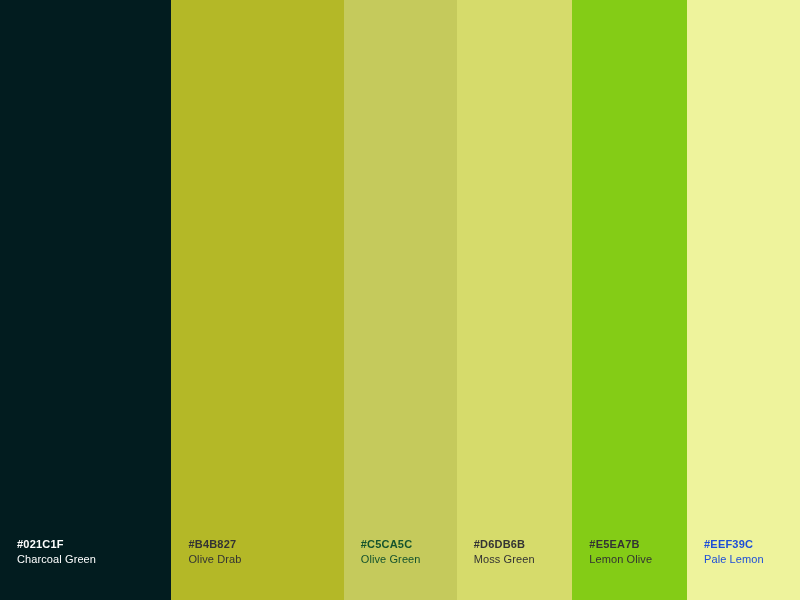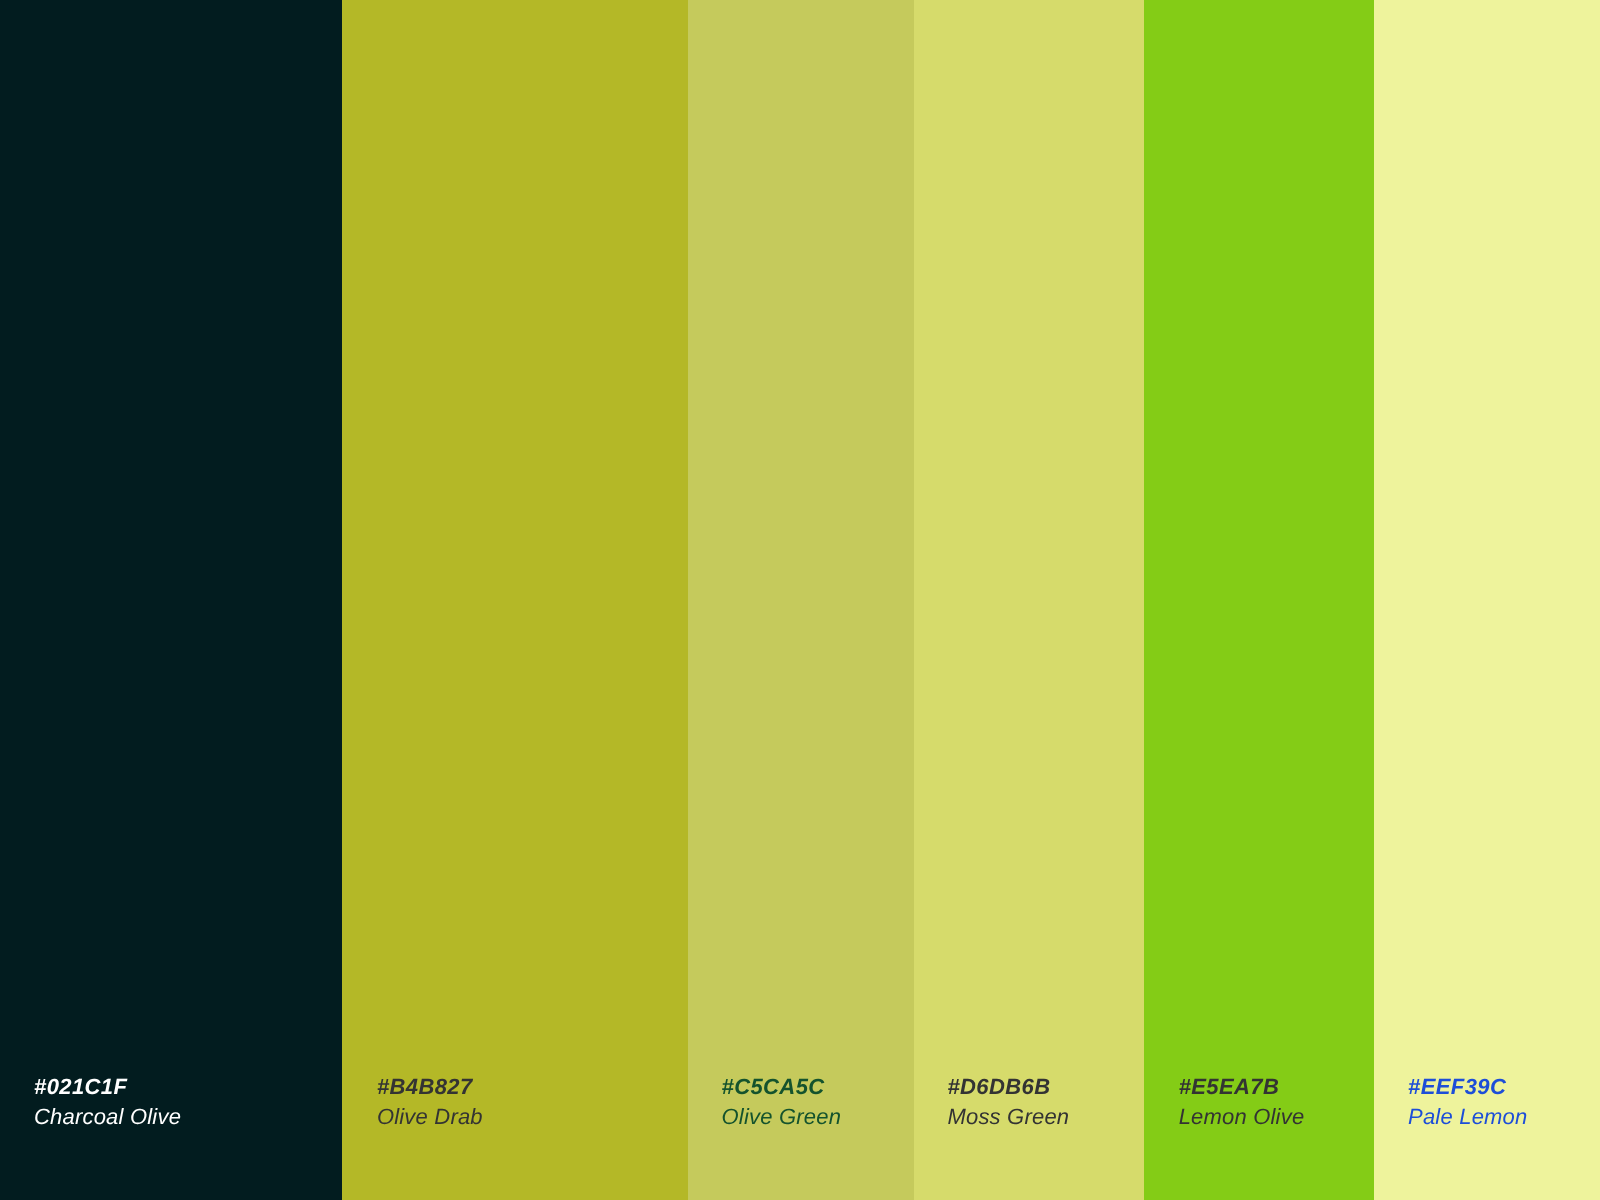--- a/index.html
+++ b/index.html
@@ -10,21 +10,20 @@
     overflow: hidden;
   }
   body {
     font-family: "Liberation Sans", sans-serif;
     background: #EEF39C;
   }
   #palette {
     display: flex;
     width: 800px;
     height: 600px;
-    font-style: italic;
   }
   .swatch {
     position: relative;
     height: 100%;
     box-sizing: border-box;
     display: flex;
     flex-direction: column;
     justify-content: flex-end;
     align-items: flex-start;
     padding: 0 0 33px 17px;
@@ -43,21 +42,21 @@
     line-height: 15px;
     white-space: nowrap;
   }
 </style>
 </head>
 <body>
 
 <div id="palette">
     <div class="swatch" style="background: rgb(2, 28, 31); color: rgb(255, 255, 255); flex: 177 0 0px;">
       <div class="swatch-hex">#021C1F</div>
-      <div class="swatch-name">Charcoal Olive</div>
+      <div class="swatch-name">Charcoal Green</div>
     </div>
     <div class="swatch" style="background: rgb(180, 184, 39); color: rgb(51, 51, 51); flex: 178 0 0px; justify-content: flex-end;">
       <div class="swatch-hex">#B4B827</div>
       <div class="swatch-name">Olive Drab</div>
     </div>
     <div class="swatch" style="background: rgb(197, 202, 92); color: #14532d; flex: 110 0 0px;">
       <div class="swatch-hex">#C5CA5C</div>
       <div class="swatch-name">Olive Green</div>
     </div>
     <div class="swatch" style="background: rgb(214, 219, 107); color: rgb(51, 51, 51); flex: 113 0 0px;">

